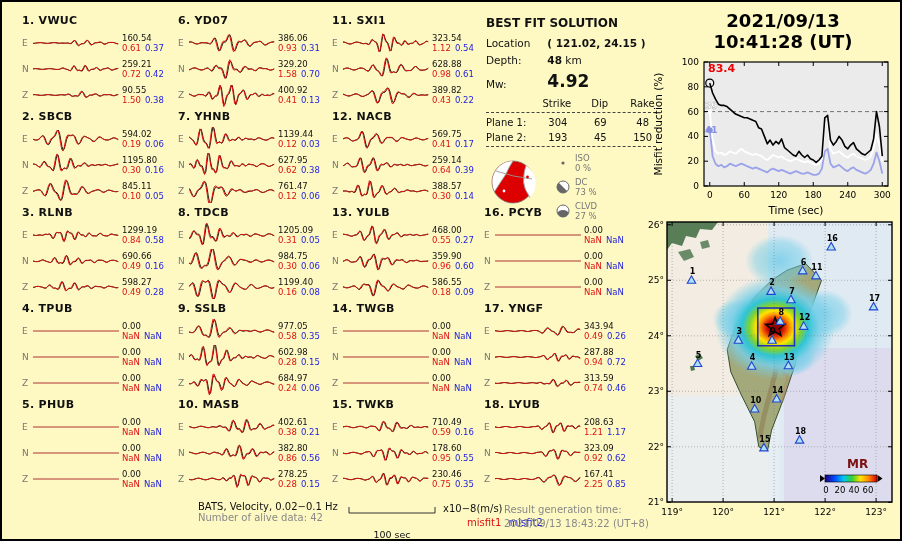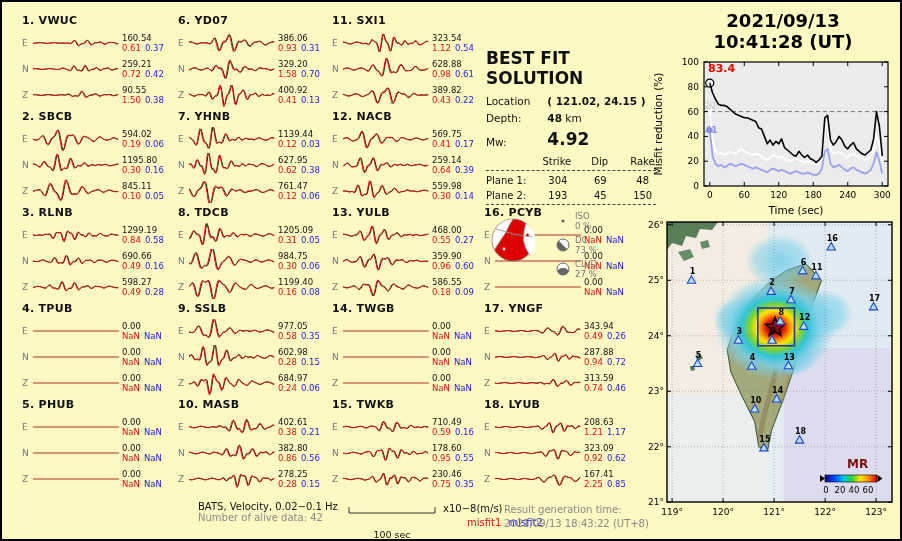--- a/index.html
+++ b/index.html
@@ -16,21 +16,21 @@
   .wrow { display:flex; align-items:center; height:26px; }
   .comp { width:11px; font-size:9px; color:#777; }
   .wf { flex:0 0 86px; }
   .nums { margin-left:3px; font-size:8.5px; line-height:10px; white-space:nowrap; }
   .amp { color:#111; }
   .m1 { color:#dd1111; }
   .m2 { color:#2222dd; margin-left:4px; }
   .spacer { height:192px; }
 
   #bestfit { position:absolute; left:484px; top:14px; width:178px; font-size:10.5px; color:#111; }
-  #bf-title { font-size:17px; font-weight:bold; margin-bottom:7px;margin-top:32px; }
+  #bf-title { font-size:12px; font-weight:bold; margin-bottom:7px; }
   .bf-line { margin-bottom:5px; }
   .bf-label { display:inline-block; }
   .bf-bold { font-weight:bold; }
   #mw-val { font-size:17px; font-weight:bold; }
   table.sdr { border-collapse:collapse; font-size:10px; margin-top:2px; }
   table.sdr td { padding:2px 0 2px 0; }
   table.sdr td.c { text-align:center; width:44px; }
   table.sdr td.l { width:52px; }
   .dashed { border:none; border-top:1px dashed #444; height:0; margin:1px 0; }
   #mech-row { display:flex; margin-top:6px; }
@@ -480,21 +480,21 @@
             <div><span class="m1">0.64</span><span class="m2">0.39</span></div>
           </div>
         </div>
         <div class="wrow">
           <span class="comp">Z</span>
           <svg class="wf" width="86" height="24">
             <path d="M0.0 11.99 L1.2 12.15 L2.4 12.03 L3.6 12.00 L4.8 12.34 L6.0 12.76 L7.2 12.72 L8.4 12.34 L9.6 12.48 L10.8 13.33 L12.0 13.38 L13.2 11.04 L14.4 7.46 L15.6 6.22 L16.8 9.32 L18.0 14.23 L19.2 16.71 L20.4 16.00 L21.6 15.12 L22.8 15.72 L24.0 15.12 L25.2 10.47 L26.4 4.17 L27.6 2.22 L28.8 7.03 L30.0 14.30 L31.2 18.08 L32.4 17.19 L33.6 14.97 L34.8 13.98 L36.0 13.26 L37.2 10.99 L38.4 7.90 L39.6 6.74 L40.8 8.85 L42.0 12.53 L43.2 14.96 L44.4 15.03 L45.6 13.91 L46.8 13.09 L48.0 12.68 L49.2 11.82 L50.4 10.32 L51.6 9.27 L52.8 9.76 L54.0 11.53 L55.2 13.14 L56.4 13.56 L57.6 13.10 L58.8 12.68 L60.0 12.63 L61.2 12.47 L62.4 11.83 L63.6 11.08 L64.8 10.87 L66.0 11.31 L67.2 11.87 L68.4 12.07 L69.6 11.99 L70.8 12.04 L72.0 12.35 L73.2 12.68 L74.4 12.72 L75.6 12.45 L76.8 12.10 L78.0 11.80 L79.2 11.56 L80.4 11.34 L81.6 11.23 L82.8 11.37 L84.0 11.76 L85.2 12.26 " stroke="#000" stroke-width="0.9" fill="none"></path>
             <path d="M0.0 11.87 L1.2 11.92 L2.4 11.87 L3.6 12.11 L4.8 12.68 L6.0 13.07 L7.2 12.86 L8.4 12.51 L9.6 12.82 L10.8 13.38 L12.0 12.38 L13.2 9.12 L14.4 6.08 L15.6 6.84 L16.8 11.60 L18.0 16.30 L19.2 17.37 L20.4 15.93 L21.6 15.38 L22.8 15.73 L24.0 13.36 L25.2 7.08 L26.4 1.67 L27.6 2.88 L28.8 10.20 L30.0 17.22 L31.2 18.97 L32.4 16.67 L33.6 14.48 L34.8 13.75 L36.0 12.47 L37.2 9.44 L38.4 6.64 L39.6 6.90 L40.8 10.30 L42.0 14.02 L43.2 15.48 L44.4 14.68 L45.6 13.41 L46.8 12.83 L48.0 12.43 L49.2 11.30 L50.4 9.80 L51.6 9.29 L52.8 10.46 L54.0 12.39 L55.2 13.52 L56.4 13.33 L57.6 12.67 L58.8 12.42 L60.0 12.52 L61.2 12.31 L62.4 11.62 L63.6 11.07 L64.8 11.17 L66.0 11.72 L67.2 12.08 L68.4 11.97 L69.6 11.76 L70.8 11.88 L72.0 12.31 L73.2 12.66 L74.4 12.68 L75.6 12.45 L76.8 12.17 L78.0 11.91 L79.2 11.62 L80.4 11.32 L81.6 11.17 L82.8 11.32 L84.0 11.74 L85.2 12.26 " stroke="#dd1111" stroke-width="1" fill="none"></path>
           </svg>
           <div class="nums">
-            <div class="amp">559.98</div>
+            <div class="amp">388.57</div>
             <div><span class="m1">0.30</span><span class="m2">0.14</span></div>
           </div>
         </div>
       </div>
       <div class="station">
         <div class="st-name">13.  YULB</div>
         <div class="wrow">
           <span class="comp">E</span>
           <svg class="wf" width="86" height="24">
             <path d="M0.0 11.22 L1.2 11.33 L2.4 11.57 L3.6 11.79 L4.8 11.99 L6.0 12.32 L7.2 12.81 L8.4 13.16 L9.6 13.02 L10.8 12.48 L12.0 12.09 L13.2 12.01 L14.4 11.54 L15.6 9.99 L16.8 8.25 L18.0 8.53 L19.2 11.74 L20.4 15.78 L21.6 17.37 L22.8 15.87 L24.0 13.77 L25.2 12.96 L26.4 11.95 L27.6 8.50 L28.8 4.12 L30.0 3.62 L31.2 9.18 L32.4 16.84 L33.6 20.46 L34.8 18.36 L36.0 14.30 L37.2 12.09 L38.4 11.42 L39.6 9.86 L40.8 7.30 L42.0 6.45 L43.2 9.13 L44.4 13.57 L45.6 16.30 L46.8 15.83 L48.0 13.68 L49.2 12.13 L50.4 11.75 L51.6 11.49 L52.8 10.60 L54.0 9.77 L55.2 10.16 L56.4 11.80 L57.6 13.40 L58.8 13.72 L60.0 12.90 L61.2 12.05 L62.4 11.91 L63.6 12.14 L64.8 12.03 L66.0 11.52 L67.2 11.23 L68.4 11.56 L69.6 12.15 L70.8 12.33 L72.0 11.99 L73.2 11.64 L74.4 11.76 L75.6 12.24 L76.8 12.62 L78.0 12.60 L79.2 12.33 L80.4 12.07 L81.6 11.88 L82.8 11.65 L84.0 11.37 L85.2 11.23 " stroke="#000" stroke-width="0.9" fill="none"></path>

